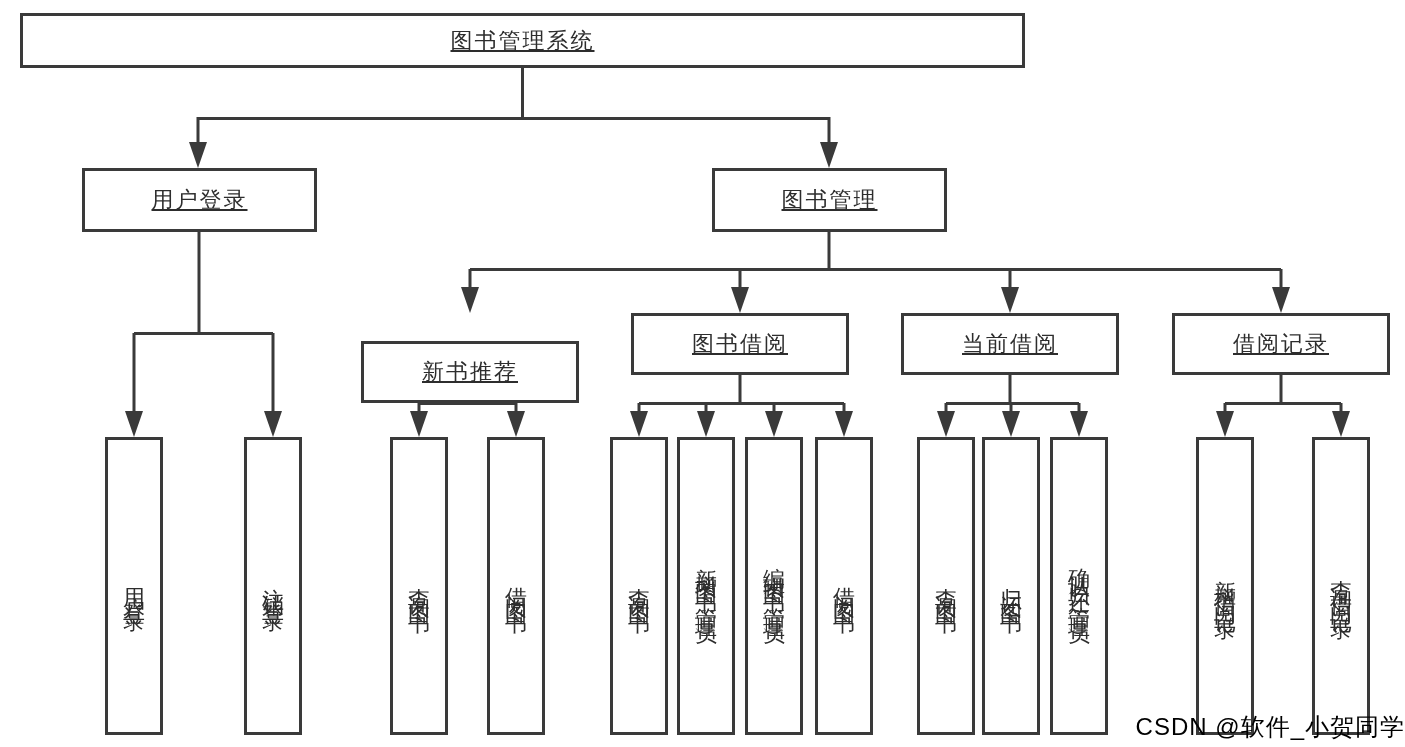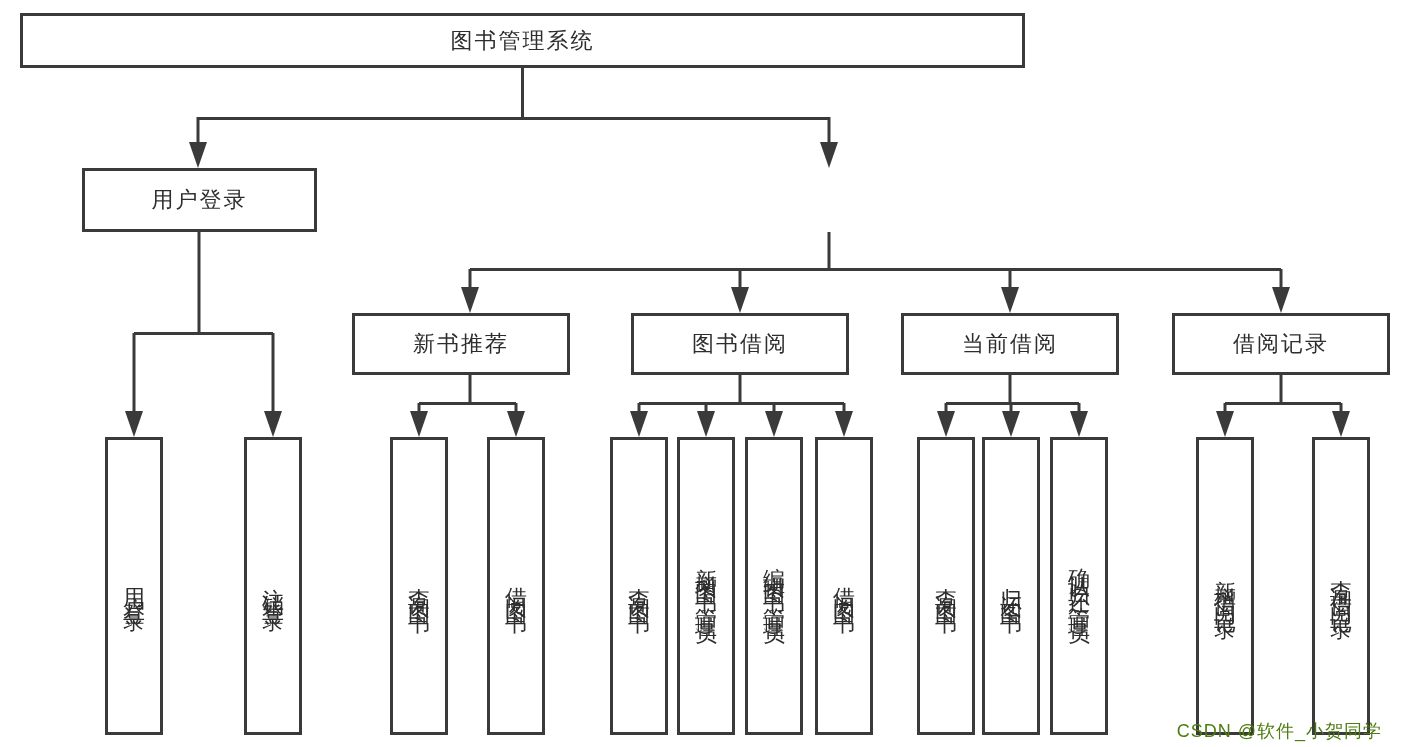--- a/index.html
+++ b/index.html
@@ -31,60 +31,61 @@
     display: flex;
     align-items: center;
     justify-content: center;
     color: #2d2d2d;
     z-index: 2;
   }
   .node.h {
     font-size: 22px;
     letter-spacing: 2px;
     white-space: nowrap;
+    text-decoration: underline;
   }
   .node.v {
     font-size: 22px;
     writing-mode: vertical-rl;
     text-orientation: mixed;
     letter-spacing: 8px;
     line-height: 1;
   }
   
   .n-root   { left: 20px;  top: 13px;  width: 1005px; height: 55px; }
   
   .n-login  { left: 82px;  top: 168px; width: 235px;  height: 64px; }
   .n-mgmt   { left: 712px; top: 168px; width: 235px;  height: 64px; }
   
   .n-l3     { top: 313px;  width: 218px; height: 62px; }
-  .n-newbook{ left: 352px; }
+  .n-newbook{ left: 361px; margin-top: 28px; }
   .n-borrow { left: 631px; }
   .n-current{ left: 901px; }
   .n-records{ left: 1172px; }
   
   .leaf     { top: 437px; width: 58px; height: 298px; }
   .n-a1 { left: 105px; }
   .n-a2 { left: 244px; }
   .n-b1 { left: 390px; }
   .n-b2 { left: 487px; }
   .n-c1 { left: 610px; }
   .n-c2 { left: 677px; }
   .n-c3 { left: 745px; }
   .n-c4 { left: 815px; }
   .n-d1 { left: 917px; }
   .n-d2 { left: 982px; }
   .n-d3 { left: 1050px; }
   .n-e1 { left: 1196px; }
   .n-e2 { left: 1312px; }
   .watermark {
     position: absolute;
-    right: 23px;
+    right: 0;
     bottom: 4px;
-    font-size: 18px;
-    color: #4d7c0f;
+    font-size: 24px;
+    color: #000000;
     letter-spacing: 1px;
     z-index: 3;
     white-space: nowrap;
   }
 </style>
 </head>
 <body>
 
 <div class="canvas">
 
@@ -124,20 +125,21 @@
       <path d="M1002 411 L1020 411 L1011 437 Z"></path>
       <path d="M1070 411 L1088 411 L1079 437 Z"></path>
       <path d="M1216 411 L1234 411 L1225 437 Z"></path>
       <path d="M1332 411 L1350 411 L1341 437 Z"></path>
     </g>
   </svg>
 
   <div class="node h n-root">图书管理系统</div>
 
   <div class="node h n-login">用户登录</div>
+  <div class="node h n-mgmt">图书管理</div>
 
   <div class="node h n-l3 n-newbook">新书推荐</div>
   <div class="node h n-l3 n-current">当前借阅</div>
   <div class="node h n-l3 n-borrow">图书借阅</div>
   <div class="node h n-l3 n-records">借阅记录</div>
 
   <div class="node v leaf n-a1">用户登录</div>
   <div class="node v leaf n-a2">注销登录</div>
 
   <div class="node v leaf n-b1">查询图书</div>

